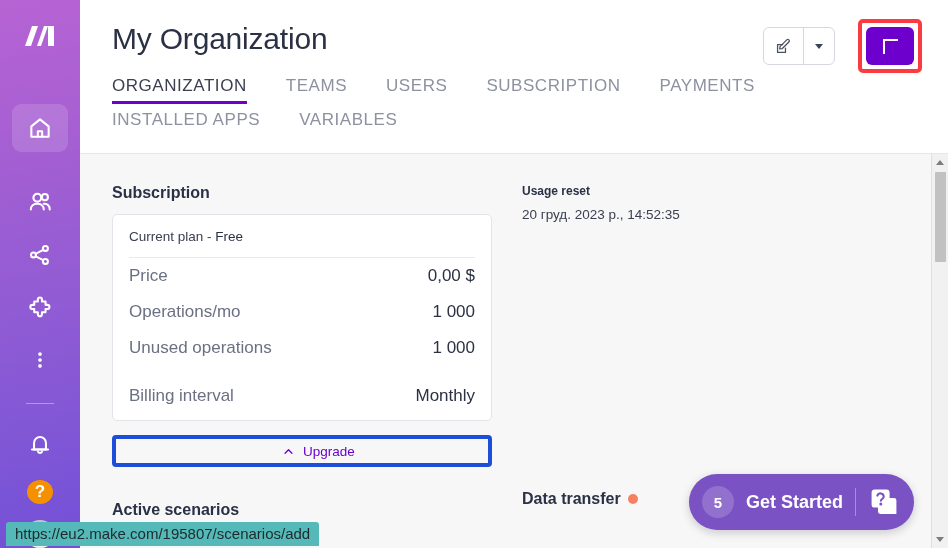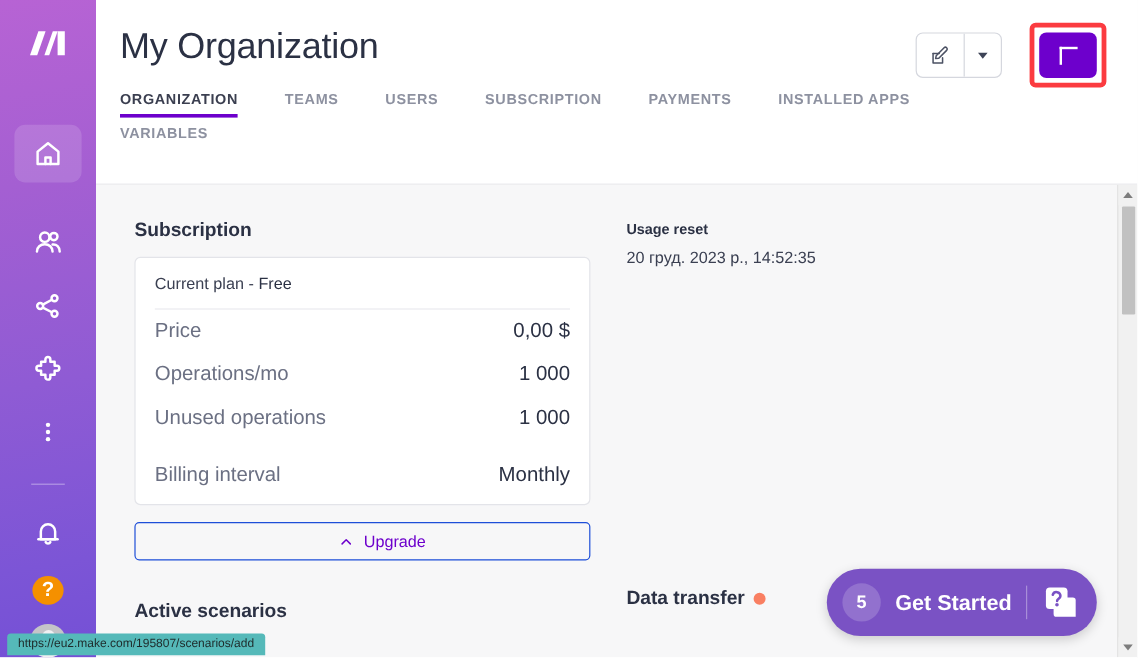--- a/index.html
+++ b/index.html
@@ -90,21 +90,21 @@
     height: 548px;
     display: flex;
     flex-direction: column;
     background: #ffffff;
     overflow: hidden;
   }
 
   .header {
     position: relative;
     background: #ffffff;
-    padding: 0 0 0 20px;
+    padding: 0 0 0 32px;
     flex: 0 0 154px;
     border-bottom: 1px solid #e6e6ea;
   }
   .page-title {
     font-size: 30px; font-weight: 400; color: #2b3144;
     letter-spacing: -0.2px;
     padding-top: 22px;
   }
   .header-actions {
     position: absolute; right: 26px; top: 19px;
@@ -152,27 +152,26 @@
   .plus-box { position: relative; width: 15px; height: 15px; }
 
   .tabs {
     display: flex; align-items: flex-start;
     gap: 0; padding-top: 20px;
     flex-wrap: wrap;
     width: 800px;
   }
   .tab {
     position: relative;
-    font-size: 12px; letter-spacing: 0.55px;
+    font-size: 17px; letter-spacing: 0.55px;
     color: #8d91a0; text-transform: uppercase;
     padding: 0 0 14px 0;
     margin-right: 39px;
     cursor: pointer;
     white-space: nowrap;
-    font-weight: bold;
   }
   .tab.active { color: #3b3f50; }
   .tab.active::after {
     content: ""; position: absolute; left: 0; bottom: 6px;
     width: 100%; height: 3.5px; background: #6d00cc;
   }
   .tab.row2 { margin-top: 0px; padding-bottom: 0; }
 
   .content {
     position: relative;
@@ -211,21 +210,21 @@
     font-size: 17px; padding: 8px 0 8px 0;
   }
   .kv:first-of-type { padding-top: 12px; }
   .kv:last-child { padding-bottom: 14px; margin-top: 12px; }
   .kv .k { color: #6b7083; }
   .kv .v { color: #2b3144; }
 
   .upgrade-btn {
     margin-top: 14px;
     width: 100%; height: 32px;
-    border: 1px solid #1d4ed8;
+    border: 4px solid #1d4ed8;
     border-radius: 4px;
     background: transparent;
     color: #6d00cc;
     font-size: 13.5px;
     font-family: "Liberation Sans", sans-serif;
     display: flex; align-items: center; justify-content: center;
     gap: 9px;
     cursor: pointer;
     padding-left: 34px;
   }
@@ -307,21 +306,21 @@
   }
   .gs-label { color: #ffffff; font-size: 18px; font-weight: bold; }
   .gs-sep { width: 1px; height: 28px; background: rgba(255,255,255,0.35); }
   .gs-icon { width: 32px; height: 32px; display: block; }
 
   
   .status-url {
     position: absolute; left: 6px; bottom: 2px;
     background: #55b9b9;
     color: #1e2a2a;
-    font-size: 10px;
+    font-size: 15px;
     padding: 3px 9px 4px 9px;
     border-radius: 3px 3px 0 0;
     z-index: 40;
     font-family: "Liberation Sans", sans-serif;
     white-space: nowrap;
   }
 </style>
 </head>
 <body>
 

